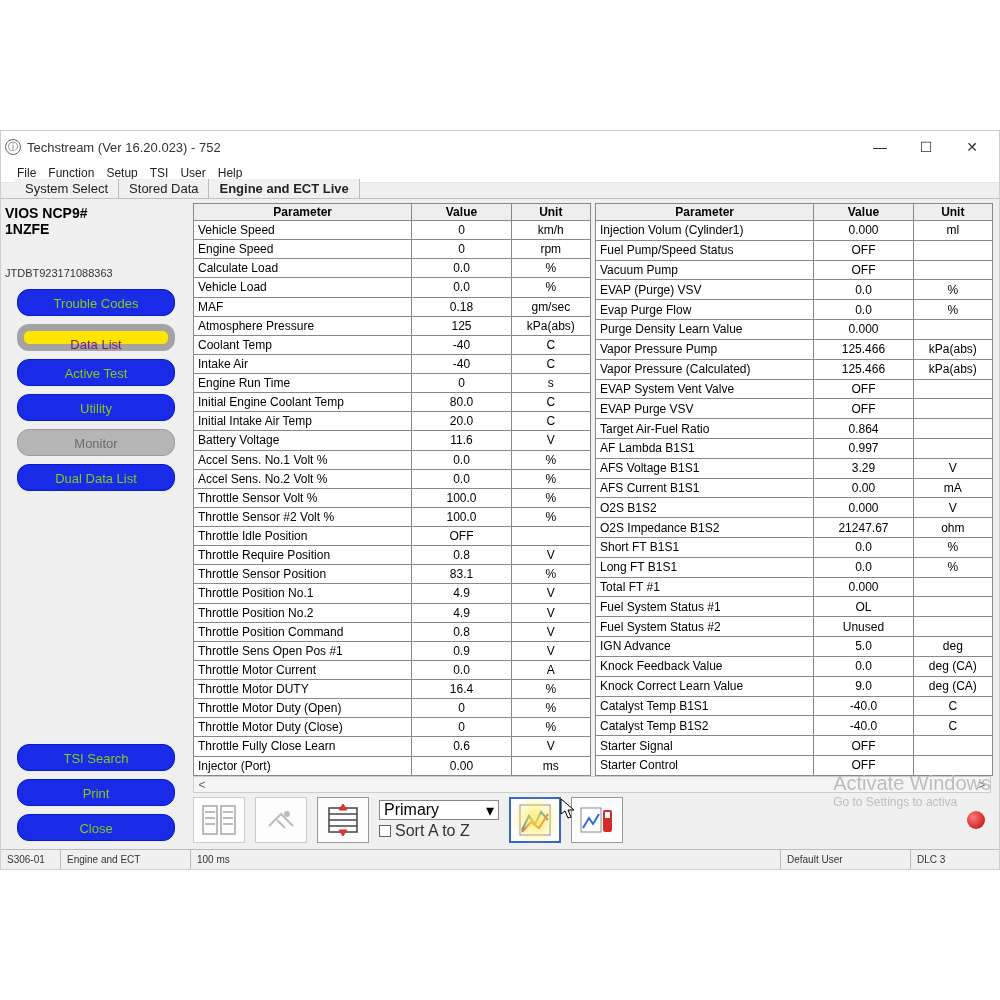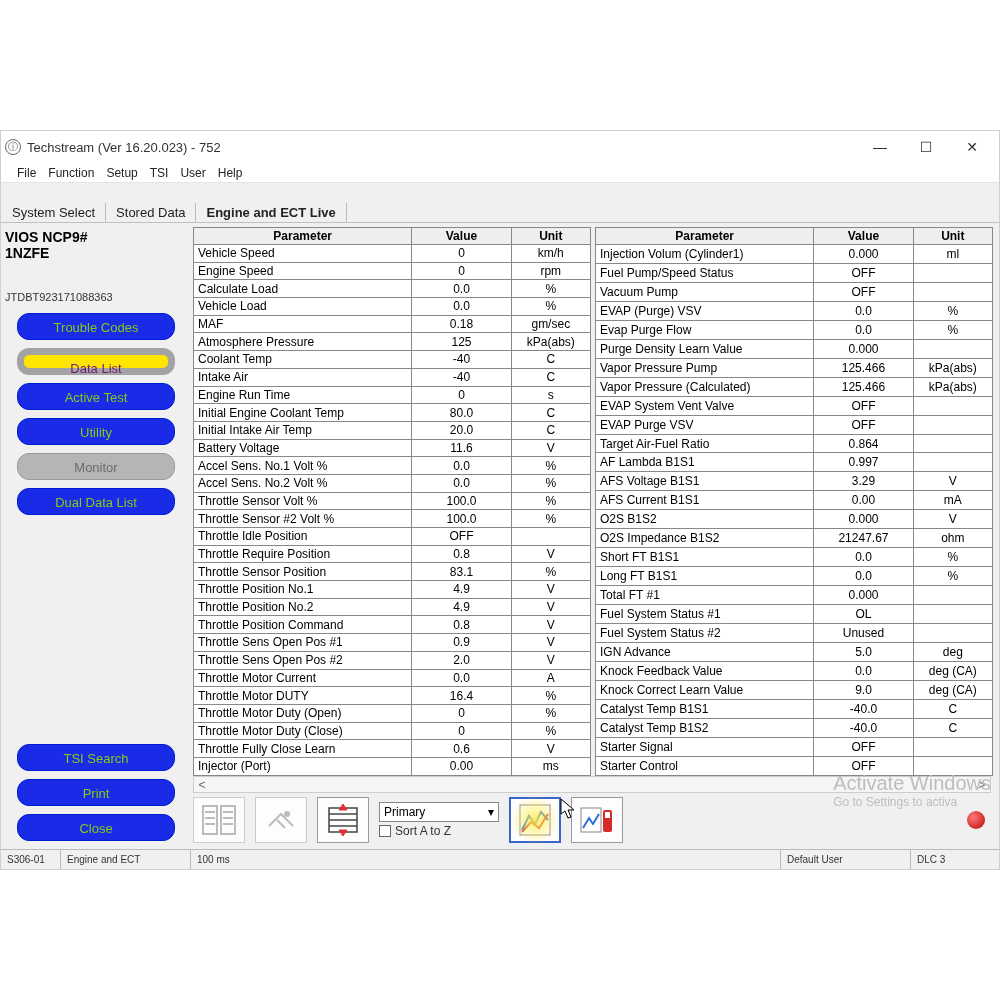--- a/index.html
+++ b/index.html
@@ -34,23 +34,22 @@
   }
   .title-spacer{flex:1}
   .win-btn{width:46px;height:32px;display:flex;align-items:center;justify-content:center;color:#333;font-size:14px;}
   .menubar{
     height:20px;background:#fff;display:flex;align-items:center;gap:12px;
     padding:0 16px;font-size:12px;color:#222;
     border-bottom:1px solid #e5e5e5;
   }
   .tabstrip{
     height:16px;display:flex;align-items:flex-end;background:#f0f0f0;
-    padding-left:1px;
+    padding-left:14px;
     border-bottom:1px solid #c0c0c0;
-    margin-top:24px;
   }
   .tab{
     padding:2px 10px 2px 10px;font-size:13px;color:#222;
     border-right:1px solid #bbb;
     background:#f0f0f0;
   }
   .tab.active{font-weight:bold;}
   .main{
     flex:1; display:flex; overflow:hidden; background:#f0f0f0;
   }
@@ -90,21 +89,21 @@
   .hscroll .track{flex:1;}
   .toolbar{
     height:54px;display:flex;align-items:center;gap:10px;padding:4px 2px;
   }
   .tool-btn{
     width:52px;height:46px;border:1px solid #999;background:#fdfdfd;
     display:flex;align-items:center;justify-content:center;font-size:24px;
   }
   .tool-btn.disabled{color:#aaa;border-color:#ccc;}
   .tool-btn svg{width:36px;height:36px;}
-  .dropdown-box{display:flex;flex-direction:column;gap:2px;font-size:12px;}
+  .dropdown-box{display:flex;flex-direction:column;gap:2px;font-size:16px;}
   .dropdown{
     width:120px;height:20px;border:1px solid #888;background:#fff;
     display:flex;align-items:center;justify-content:space-between;padding:0 4px;
   }
   .checkbox-row{display:flex;align-items:center;gap:4px;color:#333;}
   .checkbox{width:12px;height:12px;border:1px solid #666;background:#fff;}
   .graph-highlight{
     position:relative;
   }
   .graph-highlight::after{
@@ -298,25 +297,20 @@
                 <td class="col-u">V</td>
               </tr>
               <tr>
                 <td>Throttle Position Command</td>
                 <td class="col-v">0.8</td>
                 <td class="col-u">V</td>
               </tr>
               <tr>
                 <td>Throttle Sens Open Pos #1</td>
                 <td class="col-v">0.9</td>
-                <td class="col-u">V</td>
-              </tr>
-              <tr>
-                <td>Throttle Sens Open Pos #2</td>
-                <td class="col-v">2.0</td>
                 <td class="col-u">V</td>
               </tr>
               <tr>
                 <td>Throttle Motor Current</td>
                 <td class="col-v">0.0</td>
                 <td class="col-u">A</td>
               </tr>
               <tr>
                 <td>Throttle Motor DUTY</td>
                 <td class="col-v">16.4</td>

